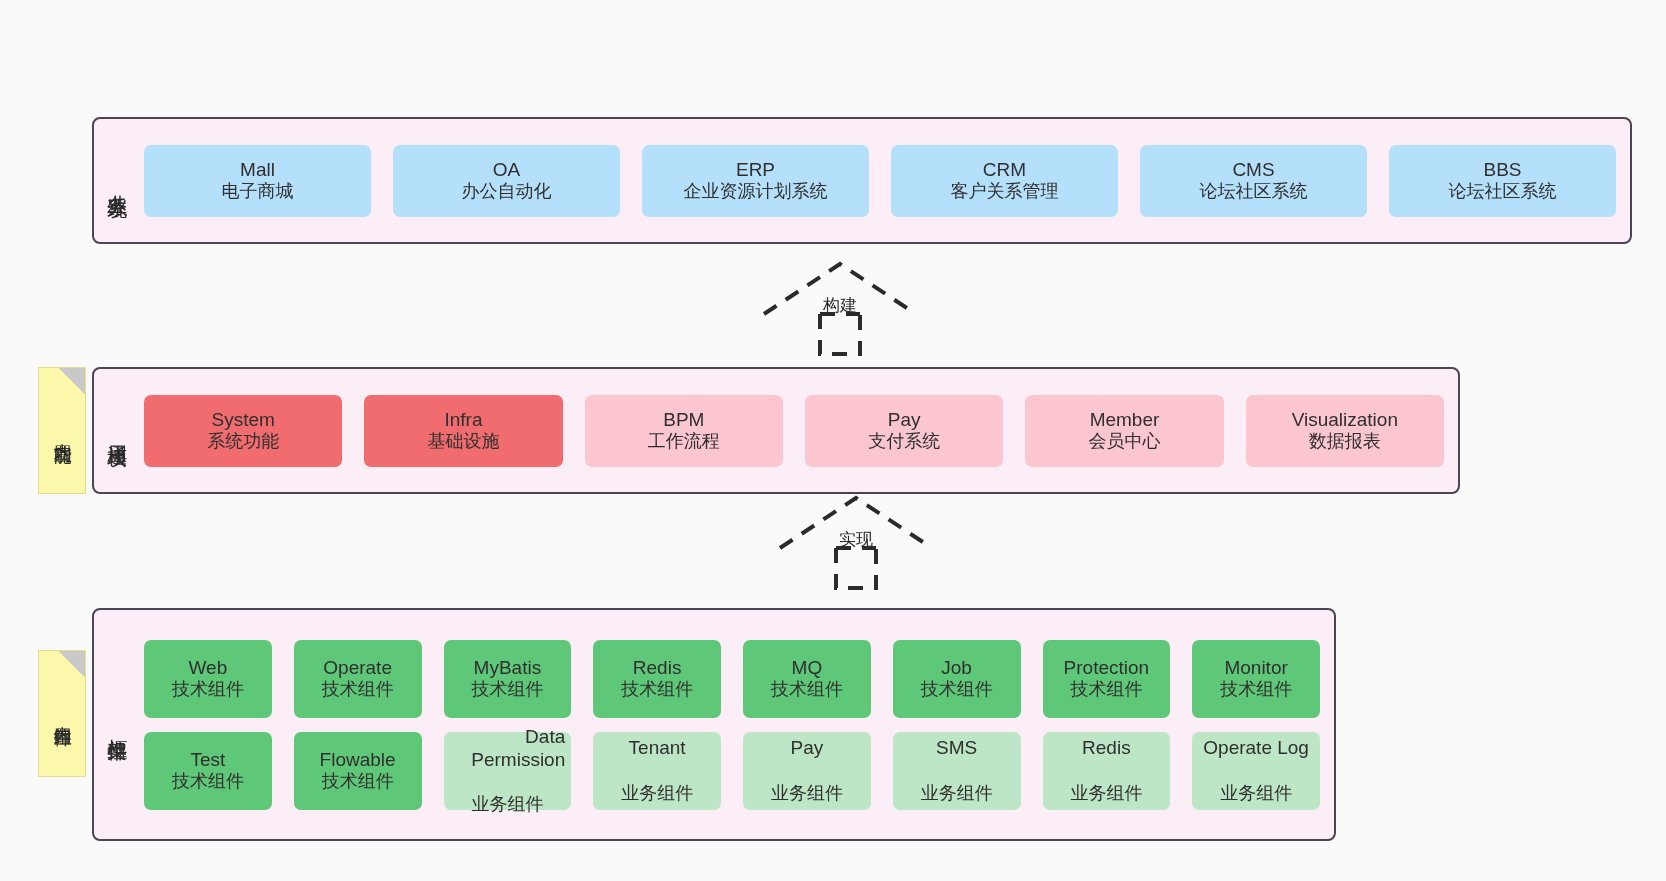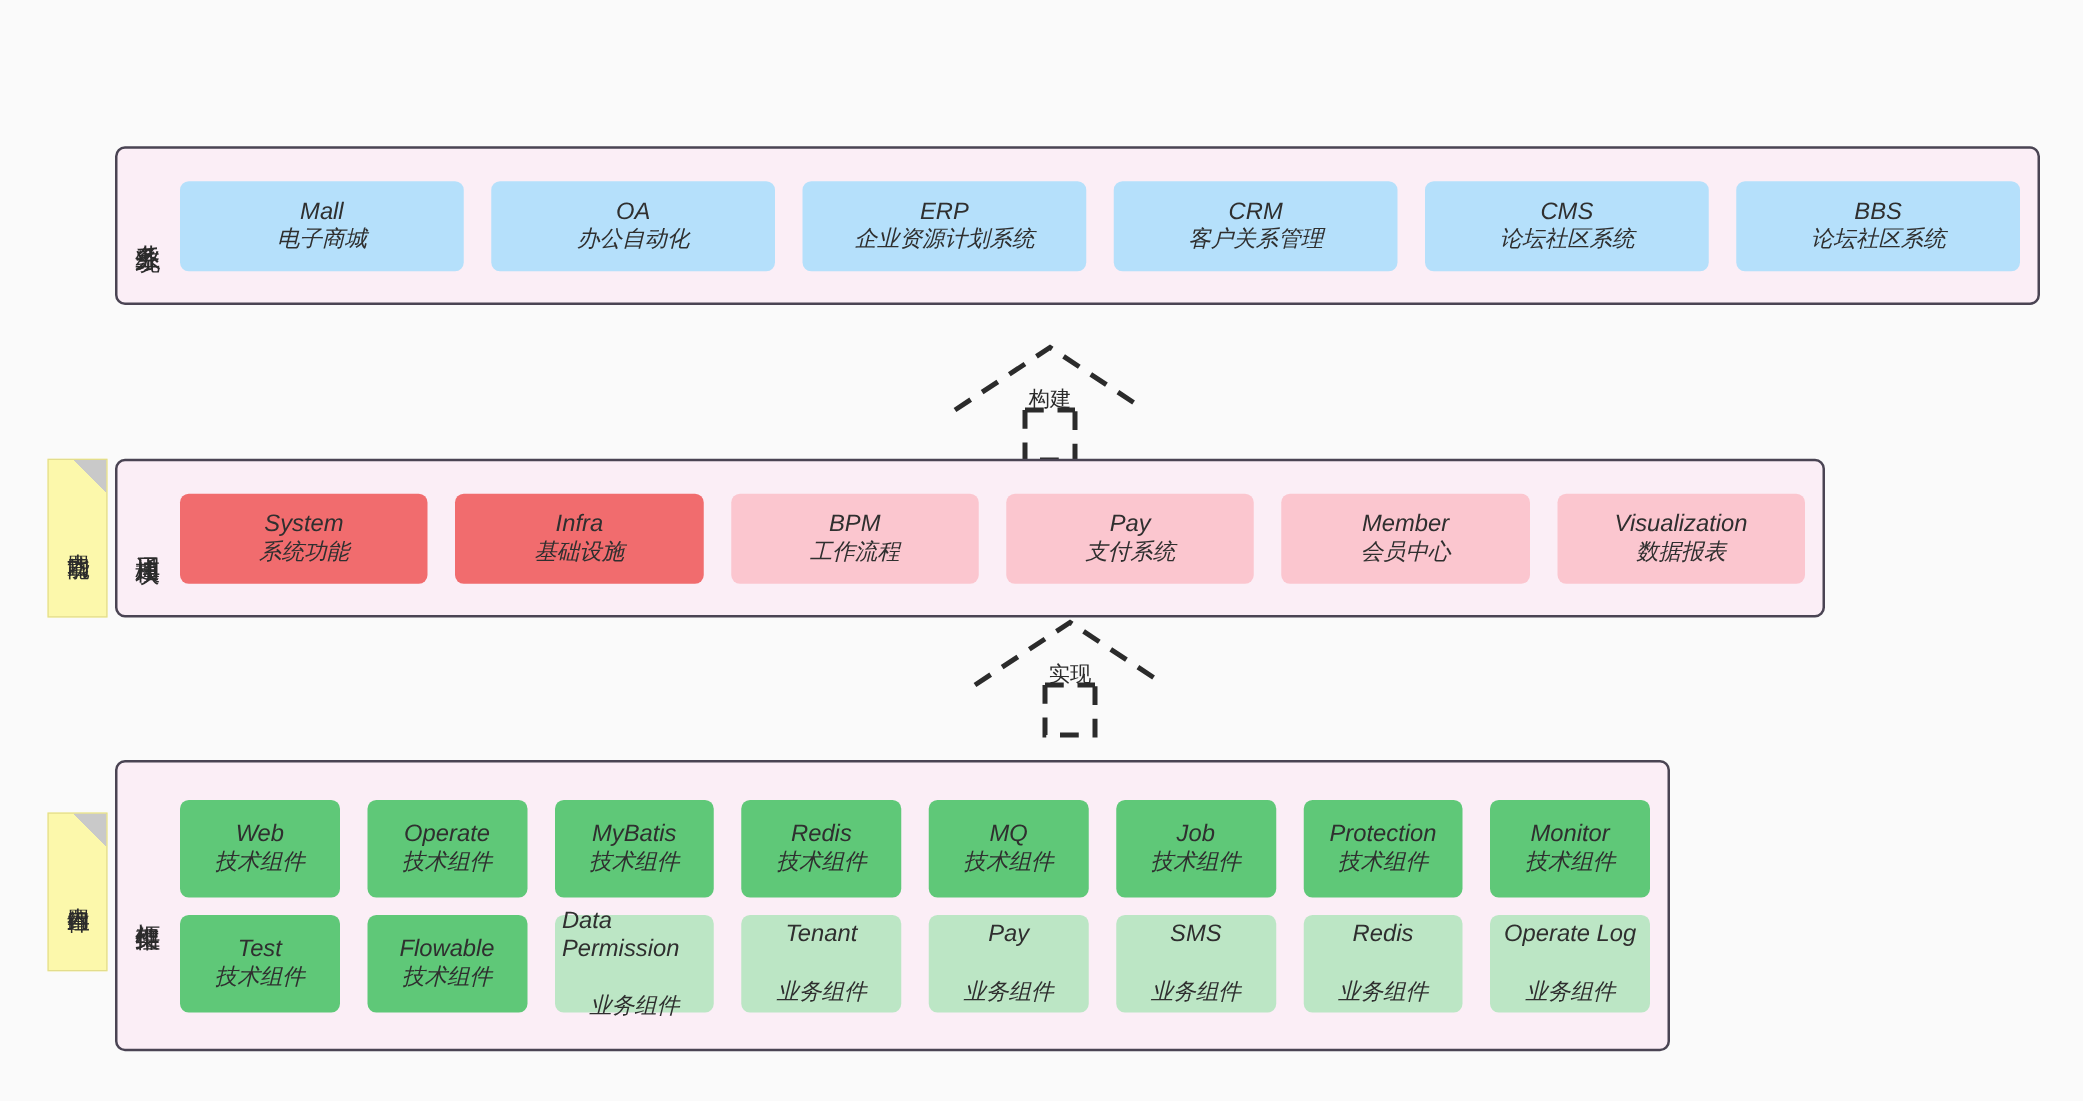--- a/index.html
+++ b/index.html
@@ -63,25 +63,24 @@
   }
 
   .node {
     flex: 1 1 0;
     box-sizing: border-box;
     border-radius: 7px;
     display: flex;
     flex-direction: column;
     align-items: center;
     justify-content: center;
-    text-align: left;
+    text-align: right;
     line-height: 1.22;
     color: #2f2f2f;
     padding: 4px 6px;
-    font-style: italic;
   }
   .node .en {
     font-size: 19px;
   }
   .node .cn {
     font-size: 18px;
   }
 
   
   .n-blue      { background: #b5e0fb; }
@@ -142,21 +141,21 @@
     position: absolute;
     left: 50%;
     transform: translateX(-50%);
     top: 36px;
     font-size: 17px;
     color: #2b2b2b;
     background: transparent;
     white-space: nowrap;
     user-select: none;
   }
-  #conn-build   { left: 760px; top: 272px; }
+  #conn-build   { left: 760px; top: 258px; }
   #conn-realize { left: 776px; top: 492px; }
 </style>
 </head>
 <body>
 
 <div id="canvas">
 
   <div class="sticky" id="note-common">
     <span>内置功能</span>
     <span class="fold"></span>

